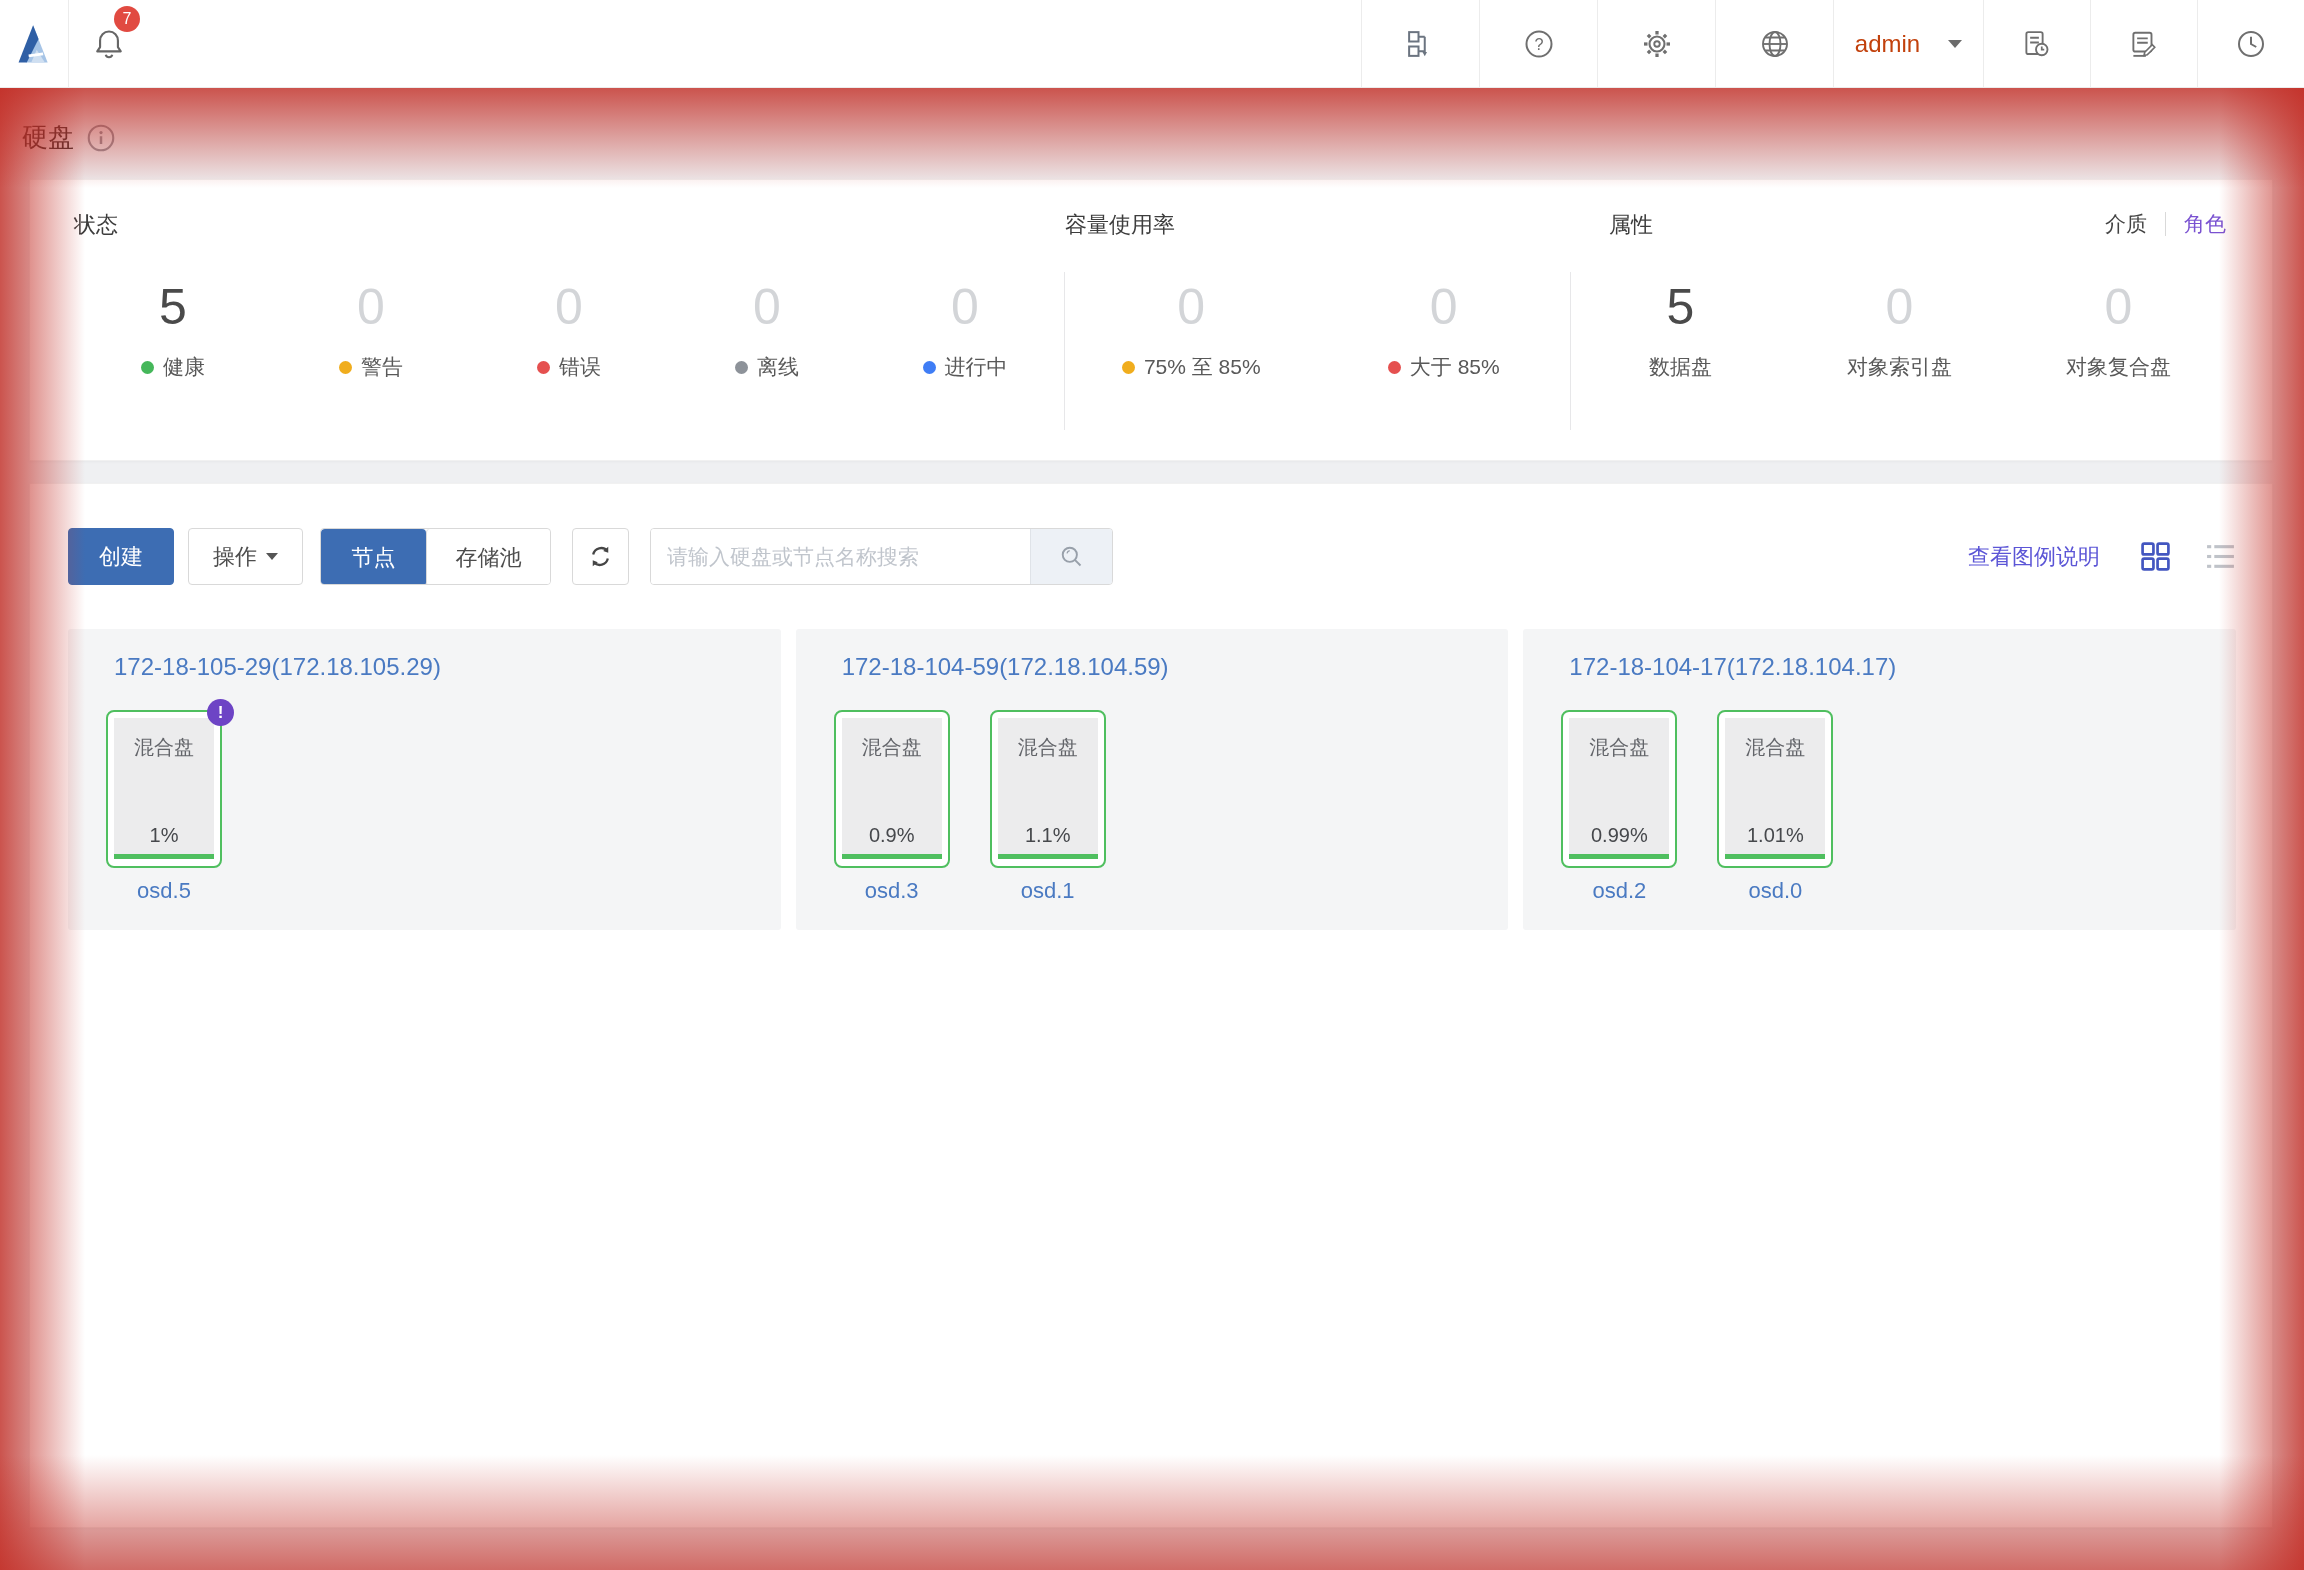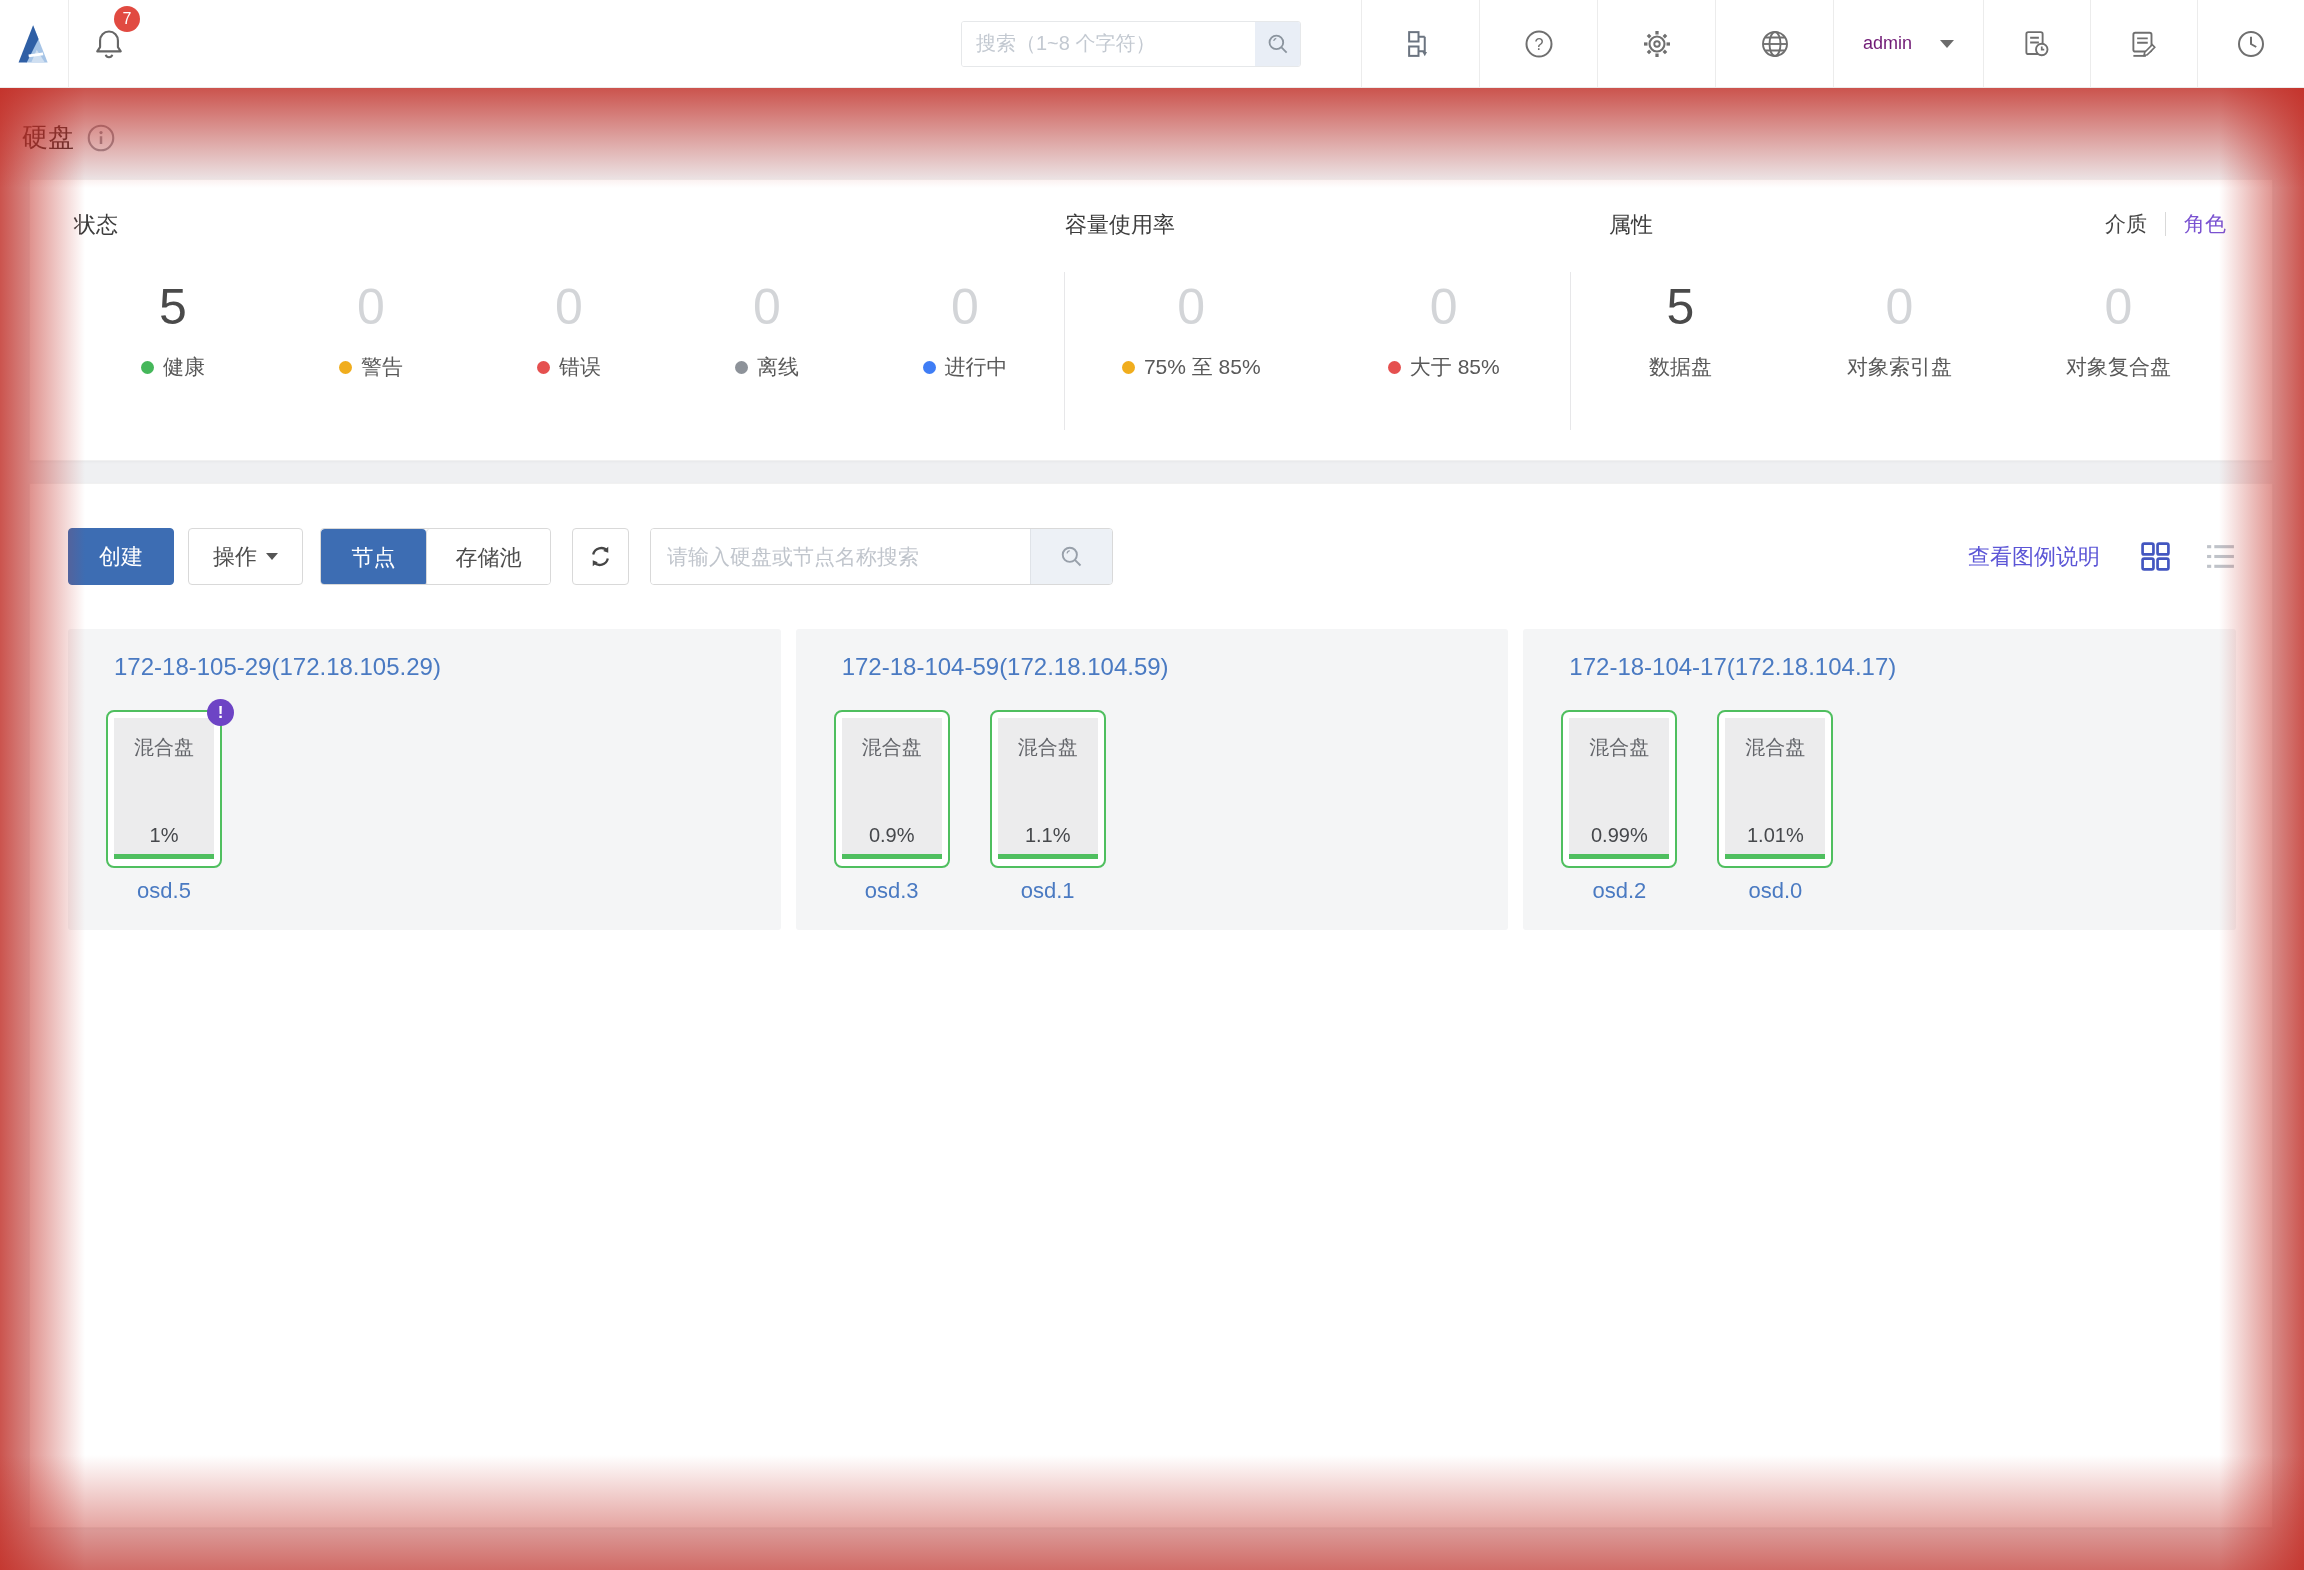--- a/index.html
+++ b/index.html
@@ -15,21 +15,21 @@
   .badge { position:absolute; top:6px; right:8px; min-width:26px; height:26px; border-radius:13px; background:#e14a41; color:#fff; font-size:16px; display:flex; align-items:center; justify-content:center; padding:0 4px; }
   .cluster-cell { width:256px; border-left:1px solid #ececec; border-right:1px solid #ececec; gap:11px; cursor:pointer; }
   .cluster-name { color:#5e7183; font-size:23px; }
   .hspacer { flex:1; }
   .hsearch { align-self:center; height:46px; width:340px; display:flex; margin-right:60px; border:1px solid #e6e8ea; border-radius:3px; overflow:hidden; }
   .hsearch input { flex:1; border:none; outline:none; padding:0 14px; font-size:20px; color:#555; font-family:inherit; background:#fff; }
   .hsearch input::placeholder { color:#c3c9d1; }
   .hsearch-btn { width:66px; background:#e9eef6; border:none; display:flex; align-items:center; justify-content:center; cursor:pointer; }
   .icon-cell { border-left:1px solid #ececec; cursor:pointer; }
   .w118 { width:118px; } .w150 { width:150px; } .w107 { width:107px; }
-  .admin-label { color:#701a75; font-size:18px; margin-right:28px; }
+  .admin-label { color:#c2410c; font-size:24px; margin-right:28px; }
   .caret { width:0; height:0; border-left:7px solid transparent; border-right:7px solid transparent; border-top:8px solid #6b6b6b; }
 
   
   .content { position:absolute; top:88px; left:0; right:0; bottom:0; background:#eff0f2; }
   .vignette { position:absolute; inset:0; z-index:120; pointer-events:none;
     background:
       linear-gradient(to bottom, rgba(194,44,36,0.80), rgba(194,44,36,0) 100px),
       linear-gradient(to top,    rgba(194,44,36,0.68), rgba(194,44,36,0) 115px),
       linear-gradient(to right,  rgba(194,44,36,0.80), rgba(194,44,36,0) 85px),
       linear-gradient(to left,   rgba(194,44,36,0.80), rgba(194,44,36,0) 85px);
@@ -115,32 +115,20 @@
     <div class="hcell bell-cell">
       <span>
         <svg viewBox="0 0 24 24" width="34" height="34">
           <path d="M12 3.2 c-3.7 0-6.3 2.8-6.3 6.4 v4.6 l-2 3 h16.6 l-2-3 v-4.6 c0-3.6-2.6-6.4-6.3-6.4z" fill="none" stroke="#666" stroke-width="1.5" stroke-linejoin="round"></path>
           <path d="M9.7 19.6 a2.4 2.4 0 0 0 4.6 0" fill="none" stroke="#666" stroke-width="1.5"></path>
         </svg>
       </span>
       <span class="badge">7</span>
     </div>
     <div class="hspacer"></div>
-    <div class="hsearch">
-      <input type="text" placeholder="搜索（1~8 个字符）" style="">
-      <button class="hsearch-btn">
-        <span>
-          <svg viewBox="0 0 24 24" width="26" height="26">
-            <circle cx="10.5" cy="10.5" r="6.3" fill="none" stroke="#8b949e" stroke-width="1.7"></circle>
-            <line x1="15.2" y1="15.2" x2="20" y2="20" stroke="#8b949e" stroke-width="1.7"></line>
-            <path d="M8 9.2 a3.2 3.2 0 0 1 2.4-2.4" fill="none" stroke="#8b949e" stroke-width="1.2"></path>
-          </svg>
-        </span>
-      </button>
-    </div>
     <div class="hcell icon-cell w118">
       <span>
         <svg viewBox="0 0 24 24" width="30" height="30">
           <g fill="none" stroke="#6b7480" stroke-width="1.6">
             <rect x="2.5" y="2.5" width="7.5" height="7.5"></rect>
             <rect x="2.5" y="14" width="7.5" height="7.5"></rect>
             <path d="M10 6.2 h5 M10 17.8 h5 M15 6.2 v13"></path>
           </g>
           <polygon points="13.2,18.4 16.8,18.4 15,21.8" fill="#6b7480"></polygon>
         </svg>

